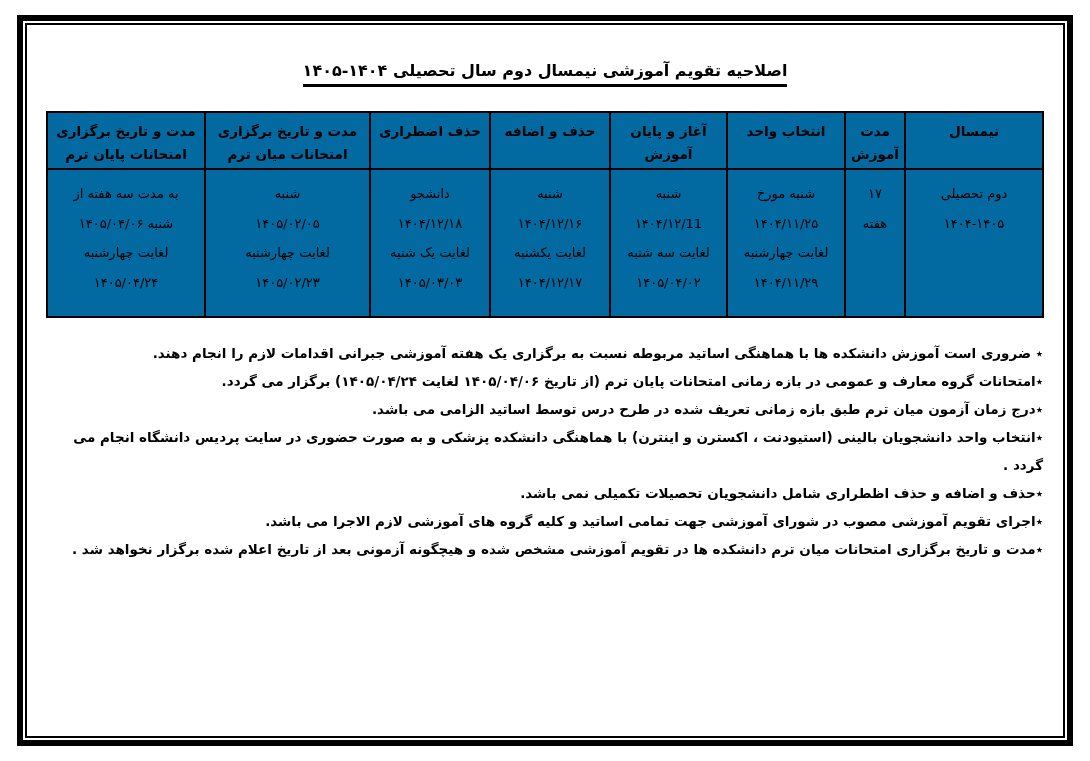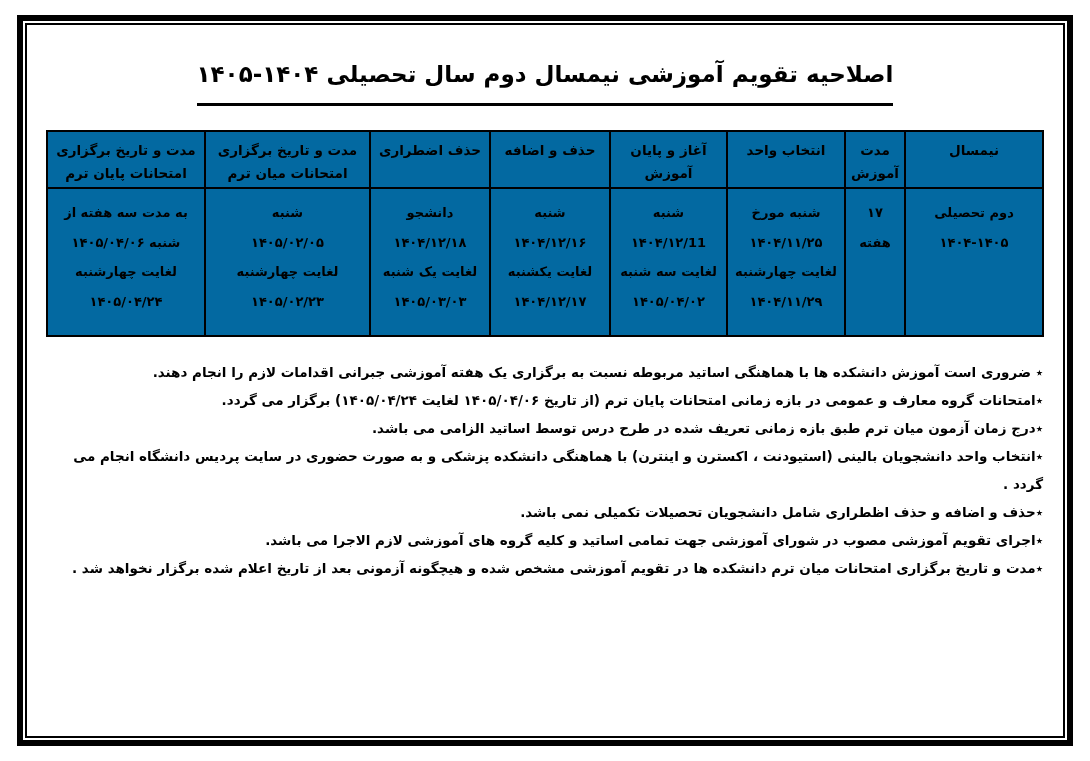--- a/index.html
+++ b/index.html
@@ -11,38 +11,38 @@
     position:absolute; left:17px; top:15px; width:1056px; height:731px;
     border:6px solid #000; box-sizing:border-box;
   }
   .frame-inner {
     position:absolute; inset:2px; border:2px solid #000;
   }
   .content { position:absolute; inset:0; direction:rtl; }
 
   .title-wrap { margin-top:36px; text-align:center; }
   .title-underline {
-    display:inline-block; font-size:23px; font-weight:bold;
-    border-bottom:3px solid #000; padding-bottom:16px; letter-spacing:0;
+    display:inline-block; font-size:16px; font-weight:bold;
+    border-bottom:3px solid #000; padding-bottom:4px; letter-spacing:0;
   }
 
   table.cal {
     width:996px; margin:24px auto 0; border-collapse:collapse; table-layout:fixed;
     direction:rtl;
   }
   table.cal th, table.cal td {
     border:2px solid #000; box-sizing:border-box; background:#0369a1;
   }
   table.cal th {
     height:57px; vertical-align:top; padding:7px 1px 2px;
     font-size:13.5px; font-weight:bold;
   }
   table.cal td {
     height:148px; vertical-align:top; padding:9px 1px 2px;
-    font-size:13px; font-weight:bold;
+    font-size:13px; font-weight:normal;
   }
   .hline { text-align:center; line-height:23px; white-space:nowrap; }
   .cline { text-align:center; line-height:29.5px; white-space:nowrap; }
 
   .notes { width:996px; margin:21px auto 0; }
   .note {
     font-size:13.5px; font-weight:bold; line-height:28px; text-align:right;
   }
   .star { display:inline; }
 </style>

